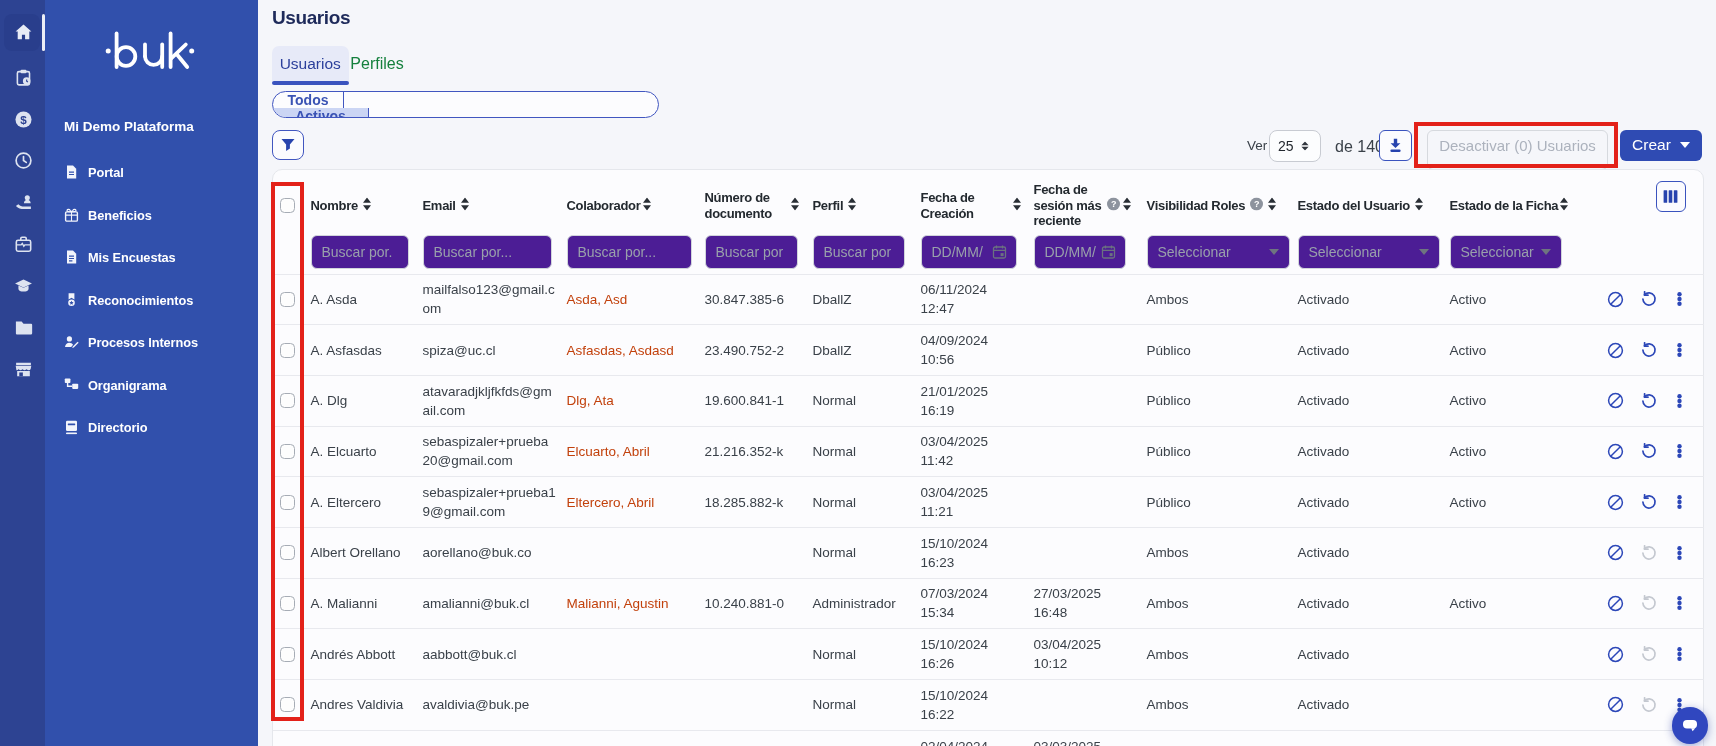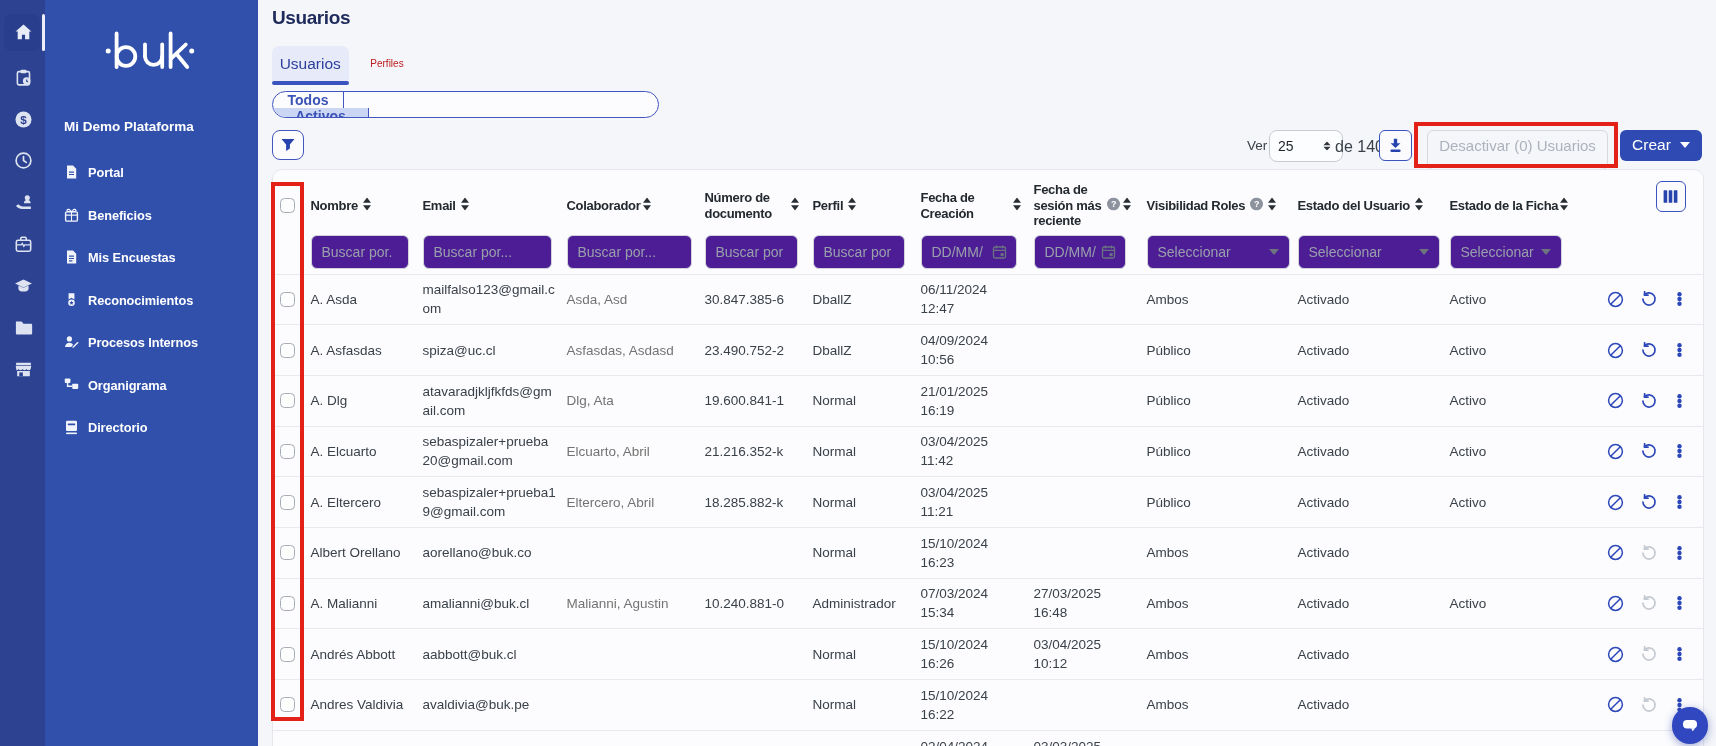--- a/index.html
+++ b/index.html
@@ -15,28 +15,28 @@
   .sidebar { position:absolute; left:45px; top:0; width:213px; height:746px; background:#3150AC; z-index:4; }
   .orgname { position:absolute; left:19px; top:118.5px; color:#fff; font-size:13.5px; font-weight:700; }
   .nav-item { position:absolute; left:0; width:213px; height:24px; }
   .nav-item svg { position:absolute; left:19px; top:50%; transform:translateY(-50%); }
   .nav-item .lbl { position:absolute; left:43px; top:50%; transform:translateY(-50%); color:#fff; font-size:12.8px; font-weight:700; letter-spacing:-0.1px; white-space:nowrap; }
   
   .h1 { position:absolute; left:272px; top:7px; font-size:19px; font-weight:700; color:#1E2A5A; letter-spacing:-0.4px; }
   .tabbg { position:absolute; left:272px; top:46px; width:76.5px; height:35.2px; background:#E7EAF8; border-radius:7px 7px 0 0; }
   .tabline { position:absolute; left:272px; top:81.4px; width:76.5px; height:3.2px; background:#3A53BE; border-radius:2px; }
   .tab1 { position:absolute; left:272px; top:46px; width:76.5px; height:35px; line-height:35px; text-align:center; font-size:15.5px; color:#2B3F9B; }
-  .tab2 { position:absolute; left:349px; top:46px; width:76px; height:35px; line-height:35px; text-align:center; font-size:10px; color:#b91c1c; }
+  .tab2 { position:absolute; left:339px; top:46px; width:76px; height:35px; line-height:35px; text-align:center; font-size:16px; color:#15803d; }
   .pills { position:absolute; left:272px; top:90.5px; width:387px; height:27.5px; border:1px solid #4156C0; border-radius:14px; background:#FCFCFE; display:flex; overflow:hidden;flex-direction:column; }
   .pill { height:100%; display:flex; align-items:center; justify-content:center; font-size:14px; font-weight:700; color:#3A53B4; border-right:1px solid #4156C0; }
   .pill:last-child { border-right:none; }
   .pill.active { background:#CBD5F4; }
   .filterbtn { position:absolute; left:272px; top:130px; width:31.5px; height:30px; border:1px solid #4156C0; border-radius:8px; background:#FBFBFE; display:flex; align-items:center; justify-content:center; }
   .ver { position:absolute; left:1247px; top:138px; font-size:13.5px; color:#3A4149; }
-  .sel25 { position:absolute; left:1269px; top:130px; width:74px; height:31.5px; border:1px solid #C8CBD2; border-radius:8px; background:#FCFDFE; }
+  .sel25 { position:absolute; left:1269px; top:130px; width:52px; height:31.5px; border:1px solid #C8CBD2; border-radius:8px; background:#FCFDFE; }
   .sel25 .v { position:absolute; left:8px; top:50%; transform:translateY(-50%); font-size:14px; color:#23282F; }
   .de140 { position:absolute; left:1335px; top:138px; font-size:16px; color:#3A4149; }
   .dlbtn { position:absolute; left:1379px; top:129.5px; width:33px; height:31px; border:1px solid #3A53BE; border-radius:6px; background:#FBFBFE; display:flex; align-items:center; justify-content:center; }
   .redbox2 { position:absolute; left:1414px; top:121.5px; width:204px; height:46.5px; border:4px solid #E32119; z-index:30; }
   .deact { position:absolute; left:1427px; top:129.5px; width:181px; height:40px; border:1px solid #D6D9DE; border-radius:6px; color:#ACB2BD; font-size:15px; text-align:center; line-height:30px; }
   .crear { position:absolute; left:1620px; top:130px; width:82px; height:30.5px; background:#2F4BB3; border-radius:6px; color:#fff; font-size:15.5px; display:flex; align-items:center; justify-content:center; gap:9px; }
   
   .card { position:absolute; left:272px; top:169px; width:1432px; height:600px; background:#FCFCFE; border:1px solid #E5E7EC; border-radius:10px; z-index:1; }
   table { border-collapse:collapse; table-layout:fixed; width:1431px; margin-left:-0.5px; }
   td,th { padding:0; vertical-align:middle; font-weight:normal; text-align:left; }
@@ -45,21 +45,21 @@
   .sort { position:absolute; top:50%; margin-top:3px; transform:translateY(-50%); }
   .info { position:absolute; top:50%; margin-top:3px; transform:translateY(-50%); }
   tr.filters td { height:42px; vertical-align:top; }
   .inp { height:34px; margin-top:3px; margin-left:6px; border:1px solid #D1D5DB; border-radius:6px; background:#4c1d95; position:relative; }
   .inp .ph { position:absolute; left:10px; top:50%; transform:translateY(-50%); color:#99A0AB; font-size:14px; white-space:nowrap; }
   .inp svg.cal { position:absolute; right:9px; top:50%; transform:translateY(-50%); }
   .inp svg.car { position:absolute; right:10px; top:50%; transform:translateY(-50%); }
   tr.filters td { border-bottom:1px solid #E8E9EE; }
   tr.data td { height:50.7px; border-bottom:1px solid #E8E9EE; font-size:13.5px; color:#3A4149; padding-left:6px; line-height:19px; }
   tr.data td.first { padding-left:0; }
-  a.lk { color:#737373; text-decoration:none; }
+  a.lk { color:#c2410c; text-decoration:none; }
   .cb { width:15px; height:15px; border:1.5px solid #A6ACB5; border-radius:4.5px; background:#FDFDFD; margin-left:7px; }
   .cbh { width:15px; height:15px; border:1.5px solid #A6ACB5; border-radius:4.5px; background:#FDFDFD; margin-left:7px; margin-top:9px; }
   .acts { display:flex; align-items:center; }
   .colsbtn { position:absolute; left:1382.5px; top:11px; width:30.5px; height:30.5px; border:1px solid #3A53BE; border-radius:6px; background:#FBFBFE; display:flex; align-items:center; justify-content:center; }
   .redbox1 { position:absolute; left:271px; top:182px; width:33px; height:539px; border:4px solid #E32119; z-index:30; }
   .chat { position:absolute; left:1671.5px; top:707px; width:36.5px; height:36.5px; border-radius:50%; background:#3047BF; box-shadow:0 2px 8px rgba(40,60,160,0.45); z-index:40; display:flex; align-items:center; justify-content:center; }
 </style>
 </head>
 <body>
 

